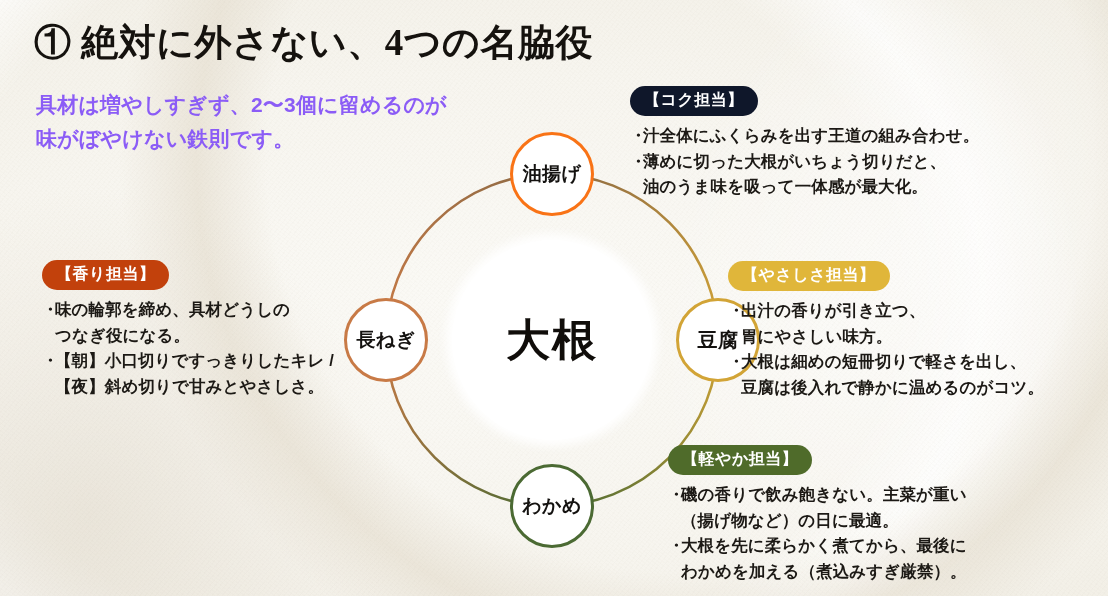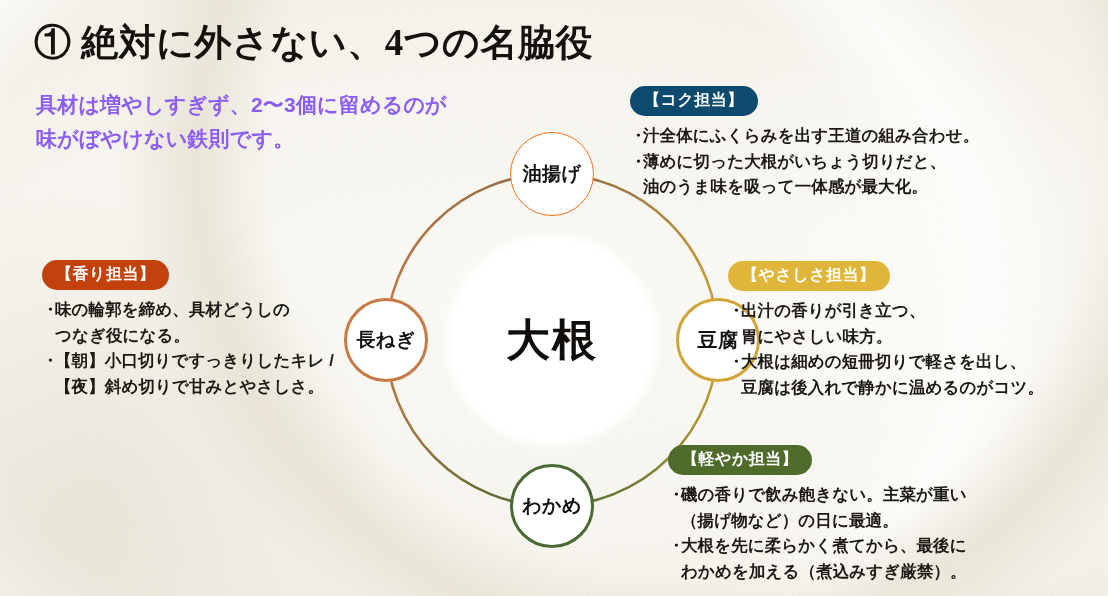--- a/index.html
+++ b/index.html
@@ -119,41 +119,41 @@
     background: #ffffff;
     display: flex;
     align-items: center;
     justify-content: center;
     font-size: 20px;
     font-weight: 700;
     color: #141210;
     letter-spacing: .4px;
     white-space: nowrap;
   }
-  .node-top    { left: 170px; top:   4px; border: 1px solid #f97316; }
+  .node-top    { left: 170px; top:   4px; border: 3px solid #f97316; }
   .node-right  { left: 336px; top: 170px; border: 3px solid #d2a436; }
   .node-bottom { left: 170px; top: 336px; border: 3px solid #4b6a33; }
   .node-left   { left:   4px; top: 170px; border: 3px solid #c87a46; align-items: center; }
   .node-left .node-label  { font-size: 19px; }
   .node-top .node-label   { font-size: 19px; }
   .node-bottom .node-label{ font-size: 19px; }
 
   
   .note { position: absolute; }
   .pill {
     display: inline-block;
     padding: 4px 14px 5px;
     border-radius: 999px;
     color: #fff;
     font-size: 16px;
     font-weight: 700;
     letter-spacing: .5px;
     white-space: nowrap;
   }
-  .pill-kok   { background: #0c4a6e; }
+  .pill-kok   { background: #0f172a; }
   .pill-kaori { background: #c2410c; }
   .pill-yasa  { background: #e0b63a; }
   .pill-karu  { background: #4f6b2a; }
 
   .bullets {
     margin-top: 7px;
     font-size: 16.5px;
     font-weight: 700;
     line-height: 1.56;
     color: #1c1915;

